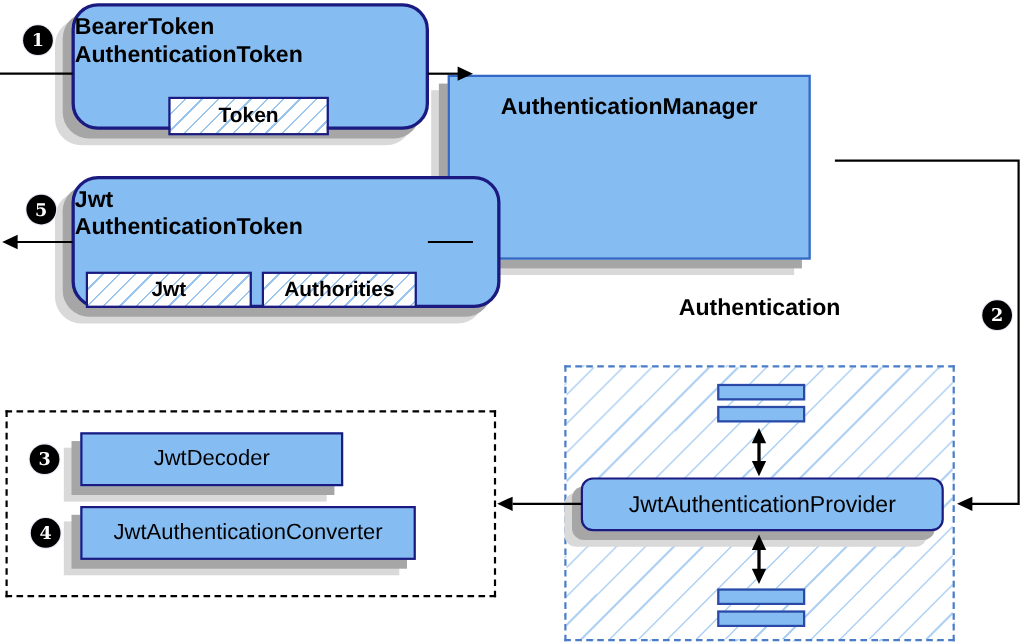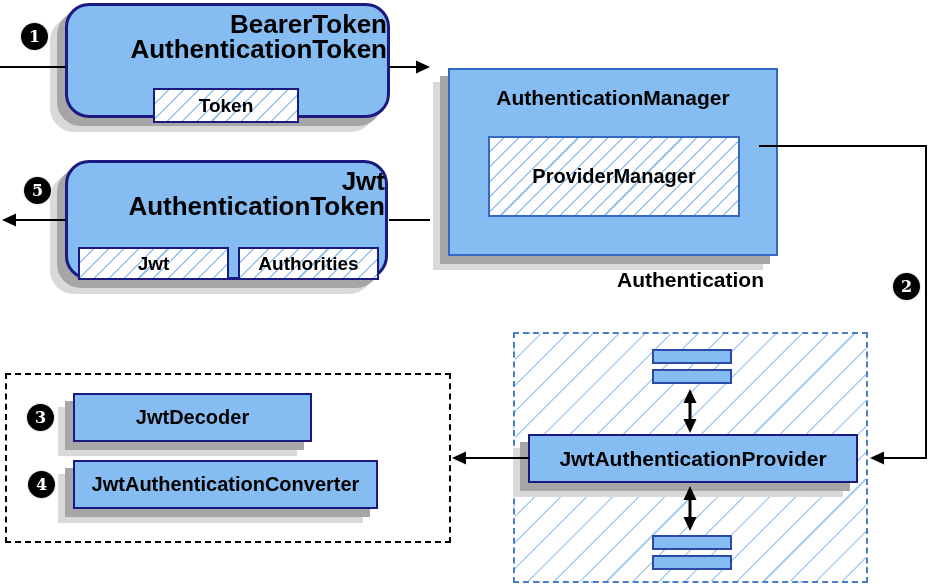--- a/index.html
+++ b/index.html
@@ -8,31 +8,31 @@
     font-family:"Liberation Sans",sans-serif;overflow:hidden;
     --box-fill:#85BCF2;--navy:#1A1A80;--blue:#3568C4;--rect-border:#2B4AA8;
     --hatch:#9CC5EE;--hatch-big:#ABCFF2;--dash-blue:#4A7CC8;
     --shadow-dark:#A6A6A6;--shadow-light:#D9D9D9;--line:#000000;
   }
   .card{position:absolute;background:var(--box-fill);box-sizing:border-box;z-index:5;color:#000;}
   .rounded{border:3px solid var(--navy);border-radius:24px;}
   .sq-blue{border:2px solid var(--blue);}
   .sq-navy{border:2px solid var(--navy);}
   .shadow{box-shadow:-8px 8px 0 0 var(--shadow-dark),-15px 14px 0 0 var(--shadow-light);}
-  .title{font-weight:bold;font-size:26px;line-height:25px;text-align:right;padding-top:6px;}
+  .title{font-weight:bold;font-size:21px;line-height:25px;text-align:left;padding-top:6px;}
   .title2{font-weight:bold;font-size:21px;line-height:24px;text-align:center;padding-top:16px;}
   .field{
     position:absolute;box-sizing:border-box;
     background:repeating-linear-gradient(135deg,#fff 0px,#fff 9px,var(--hatch) 9px,var(--hatch) 10.5px);
     border:2px solid var(--navy);
     display:flex;align-items:center;justify-content:center;
     font-weight:bold;font-size:19px;color:#000;margin-top:10px;
   }
   .field-blue{border:2px solid var(--blue);font-size:20px;}
-  .center-label{display:flex;align-items:center;justify-content:center;font-weight:bold;}
+  .center-label{display:flex;align-items:center;justify-content:center;font-weight:normal;}
   .num{
     position:absolute;width:27px;height:27px;border-radius:50%;background:#000;color:#fff;
     display:flex;align-items:center;justify-content:center;
     font-family:"DejaVu Serif",serif;font-weight:bold;font-size:16px;z-index:30;
     box-shadow:0 0 0 1px #e8e8f4;
   }
   .dashed-blue{
     position:absolute;box-sizing:border-box;border:2px dashed var(--dash-blue);
     background:repeating-linear-gradient(135deg,#fff 0px,#fff 17px,var(--hatch-big) 17px,var(--hatch-big) 18.5px);
     z-index:1;
@@ -56,46 +56,45 @@
   <div class="num" style="left:24px;top:177px;">5</div>
 
   <div class="card rounded shadow" style="left:65px;top:3px;width:325px;height:115px;">
     <div class="title">
       <div>BearerToken</div>
       <div>AuthenticationToken</div>
     </div>
     <div class="field" style="left:85px;top:72px;width:146px;height:35px;">Token</div>
   </div>
 
-  <div class="card sq-blue shadow" style="left:448px;top:68px;width:330px;height:188px;">
+  <div class="card sq-blue shadow" style="left:407px;top:68px;width:330px;height:168px;">
     <div class="title2">AuthenticationManager</div>
-    <div class="field field-blue" style="left:38px;top:56px;width:252px;height:81px;">ProviderManager</div>
   </div>
 
-  <div class="card rounded shadow" style="left:65px;top:160px;width:323px;height:120px;">
+  <div class="card rounded shadow" style="left:65px;top:160px;width:390px;height:120px;">
     <div class="title">
       <div>Jwt</div>
       <div>AuthenticationToken</div>
     </div>
     <div class="field" style="left:10px;top:74px;width:151px;height:33px;">Jwt</div>
     <div class="field" style="left:170px;top:74px;width:141px;height:33px;text-align:right;">Authorities</div>
   </div>
 
   <div class="group-title" style="left:513px;top:266px;width:355px;">
     <div>Authentication</div>
   </div>
 
   <div class="dashed-blue" style="left:513px;top:332px;width:355px;height:251px;"></div>
 
   <div class="mini" style="left:652px;top:349px;"></div>
   <div class="mini" style="left:652px;top:369px;"></div>
   <div class="mini" style="left:652px;top:535px;"></div>
   <div class="mini" style="left:652px;top:555px;"></div>
 
-  <div class="card sq-navy shadow center-label" style="left:528px;top:434px;width:330px;height:49px;font-size:21px;">JwtAuthenticationProvider</div>
+  <div class="card sq-navy shadow center-label" style="left:528px;top:434px;width:330px;height:49px;font-size:21px;border-radius:11px;">JwtAuthenticationProvider</div>
 
   <div class="dashed-black" style="left:5px;top:373px;width:446px;height:170px;"></div>
 
   <div class="card sq-navy shadow center-label" style="left:73px;top:393px;width:239px;height:49px;font-size:20px;">JwtDecoder</div>
 
   <div class="card sq-navy shadow center-label" style="left:73px;top:460px;width:305px;height:49px;font-size:20px;">JwtAuthenticationConverter</div>
 
   <svg class="overlay" width="932" height="584" viewBox="0 0 932 584">
 
     <path d="M0 67 H66" stroke="#000" stroke-width="2" fill="none"></path>

